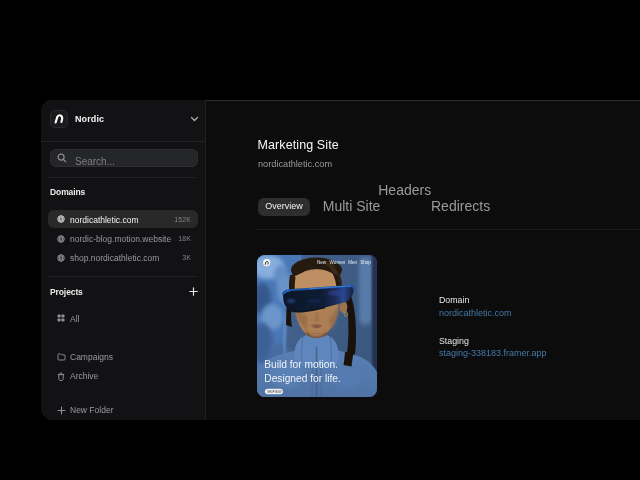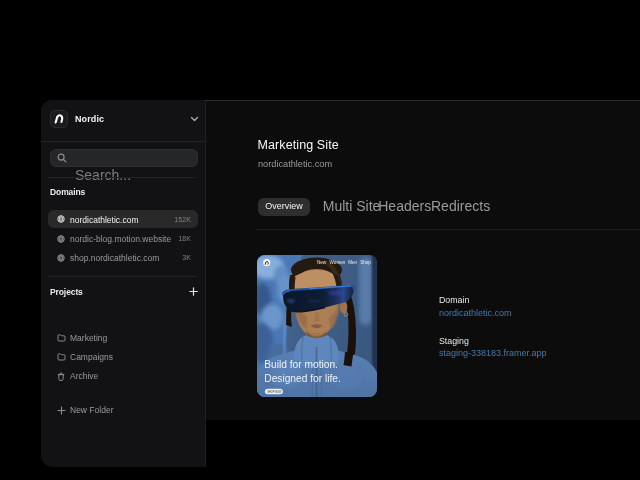--- a/index.html
+++ b/index.html
@@ -1,24 +1,24 @@
 <!DOCTYPE html>
 <html><head>
 <meta charset="utf-8">
 <style>
   * { margin:0; padding:0; box-sizing:border-box; }
   html,body { width:640px; height:480px; background:#000; font-family:"Liberation Sans",sans-serif; overflow:hidden; }
   .abs { position:absolute; }
   .window { position:absolute; left:41px; top:100px; width:599px; height:320px; background:#0c0c0d; border-radius:12px 0 0 12px; box-shadow: inset 0 1px 0 #2c2c2e, inset 1px 0 0 #1a1a1c; }
-  .sidebar { position:absolute; left:0; top:0; width:165px; height:367px; background:#121214; border-right:1px solid #1e1e1f; border-radius:12px 0 0 12px; }
+  .sidebar { position:absolute; left:0; top:0; width:165px; height:320px; background:#121214; border-right:1px solid #1e1e1f; border-radius:12px 0 0 12px; }
   .logo-tile { position:absolute; left:9px; top:10px; width:18px; height:18px; background:#1b1b1d; border:1px solid #2a2a2c; border-radius:5px; }
   .brand { position:absolute; left:34px; top:14px; font-size:9px; letter-spacing:-0.1px; font-weight:bold; color:#f4f4f4; letter-spacing:0.1px; }
   .hdiv { position:absolute; height:1px; background:#232324; }
   .search { position:absolute; left:9px; top:49px; width:148px; height:18px; background:#252627; border:1px solid #2f2f31; border-radius:6px; }
-  .search-txt { position:absolute; left:24px; top:17px; font-size:14px; color:#7e7e80; }
+  .search-txt { position:absolute; left:24px; top:6px; font-size:10px; color:#7e7e80; }
   .sec-label { position:absolute; left:9px; font-size:8.5px; letter-spacing:-0.1px; font-weight:bold; color:#ececec; }
   .row { position:absolute; left:7px; width:150px; height:18px; }
   .row .txt { position:absolute; left:22px; top:4.5px; font-size:8.5px; color:#9a9a9c; white-space:nowrap; }
   .row .val { position:absolute; right:7px; top:5.5px; font-size:7px; letter-spacing:0.1px; color:#828284; }
   .row.active { background:#292929; border-radius:6px; }
   .row.active .txt { color:#f2f2f2; }
   .row .icon { position:absolute; left:9px; top:5px; }
   .proj-row .txt { left:22px; }
   .h1 { position:absolute; left:216.5px; top:38px; font-size:12.5px; font-weight:normal; color:#f7f7f7; letter-spacing:0.1px; }
   .sub { position:absolute; left:217px; top:59px; font-size:9.2px; color:#9b9b9d; }
@@ -83,25 +83,30 @@
           </g>
         </svg>
       <div class="txt">shop.nordicathletic.com</div>
       <div class="val">3K</div>
     </div>
     <div class="hdiv" style="left:7px;top:175.5px;width:148px;"></div>
     <div class="sec-label" style="top:187px;">Projects</div>
     <svg class="abs" style="left:148px;top:187px;" width="9" height="9" viewBox="0 0 9 9">
         <path d="M4.5 0.8v7.4M0.8 4.5h7.4" stroke="#e3e3e5" stroke-width="1.2" stroke-linecap="round"></path>
       </svg>
-    <div class="row proj-row" style="top:228.5px;">
-      <svg class="icon" width="9" height="8" viewBox="0 0 9 8">
-          <path d="M1 2.2v-0.6a0.8 0.8 0 0 1 0.8-0.8h1.6l1 1h2.8a0.8 0.8 0 0 1 0.8 0.8v3.6a0.8 0.8 0 0 1-0.8 0.8H1.8a0.8 0.8 0 0 1-0.8-0.8z" fill="none" stroke="#8f8f91" stroke-width="0.95"></path>
-        </svg>
-      <div class="txt">Marketing</div>
+    <div class="row proj-row" style="top:209px;">
+      <svg class="icon" width="8" height="8" viewBox="0 0 8 8">
+          <g fill="#8f8f91">
+            <rect x="0.5" y="0.5" width="3.1" height="3.1" rx="0.8"></rect>
+            <rect x="4.4" y="0.5" width="3.1" height="3.1" rx="0.8"></rect>
+            <rect x="0.5" y="4.4" width="3.1" height="3.1" rx="0.8"></rect>
+            <rect x="4.4" y="4.4" width="3.1" height="3.1" rx="0.8"></rect>
+          </g>
+        </svg>
+      <div class="txt">All</div>
     </div>
     <div class="row proj-row" style="top:247.5px;">
       <svg class="icon" width="9" height="8" viewBox="0 0 9 8">
           <path d="M1 2.2v-0.6a0.8 0.8 0 0 1 0.8-0.8h1.6l1 1h2.8a0.8 0.8 0 0 1 0.8 0.8v3.6a0.8 0.8 0 0 1-0.8 0.8H1.8a0.8 0.8 0 0 1-0.8-0.8z" fill="none" stroke="#8f8f91" stroke-width="0.95"></path>
         </svg>
       <div class="txt">Campaigns</div>
     </div>
     <div class="row proj-row" style="top:266.5px;">
       <svg class="icon" width="8" height="9" viewBox="0 0 8 9">
           <g fill="none" stroke="#8f8f91" stroke-width="0.95">
@@ -115,21 +120,21 @@
       <svg class="icon" width="9" height="9" viewBox="0 0 9 9">
           <path d="M4.5 1v7M1 4.5h7" stroke="#8f8f91" stroke-width="1.1" stroke-linecap="round"></path>
         </svg>
       <div class="txt">New Folder</div>
     </div>
   </div>
   <div class="h1">Marketing Site</div>
   <div class="sub">nordicathletic.com</div>
   <div class="pill" style="left:217.25px;top:98px;">Overview</div>
   <div class="tab" style="left:281.75px;top:98px;">Multi Site</div>
-  <div class="tab" style="left:337.25px;top:98px;">Headers</div>
+  <div class="tab" style="left:337.25px;top:82px;">Headers</div>
   <div class="tab" style="left:390px;top:98px;">Redirects</div>
   <div class="hdiv" style="left:215.5px;top:128.5px;width:383.5px;background:#1d1d1e;"></div>
   <div class="abs" style="left:215.5px;top:154.5px;width:120px;height:142px;border-radius:8px;overflow:hidden;">
     <svg width="120" height="142" viewBox="0 0 120 142">
       <defs>
         <linearGradient id="bgg" x1="0" y1="0" x2="1" y2="0.3">
           <stop offset="0" stop-color="#496c9e"></stop>
           <stop offset="0.5" stop-color="#405e87"></stop>
           <stop offset="1" stop-color="#3b5880"></stop>
         </linearGradient>

